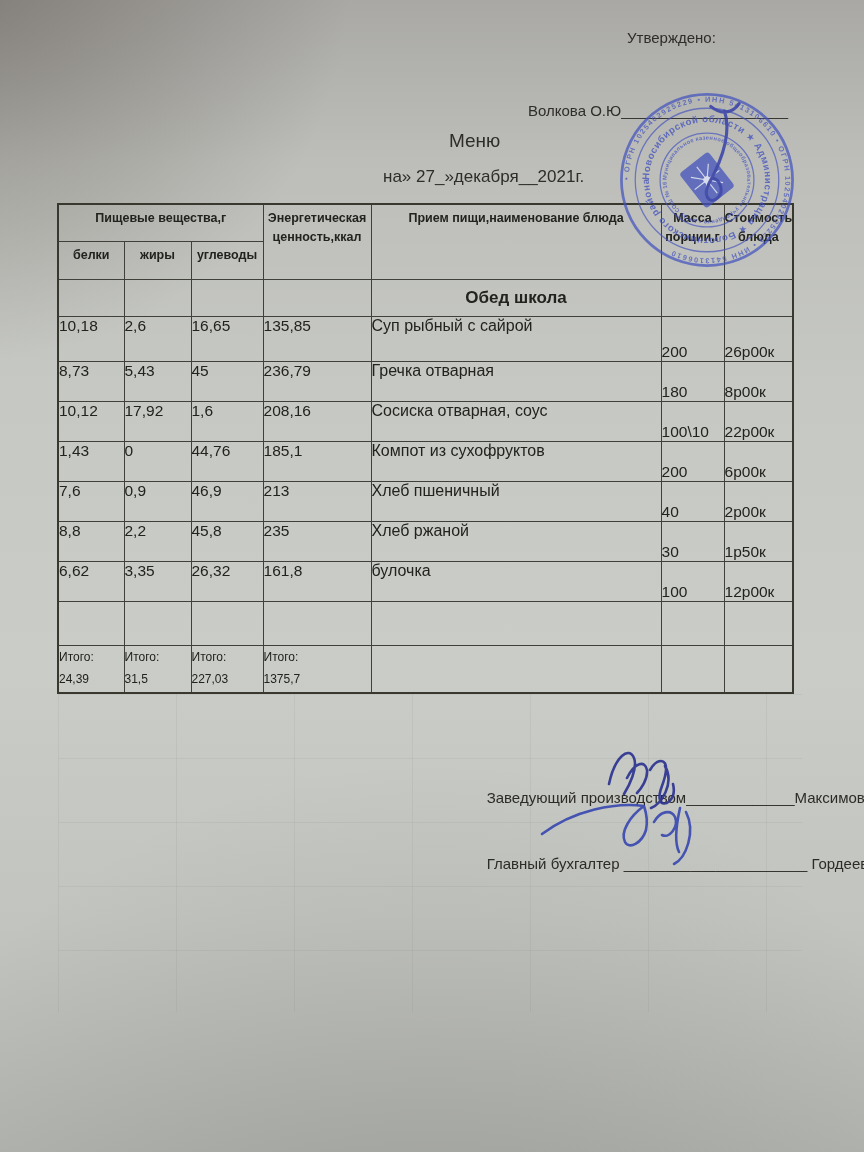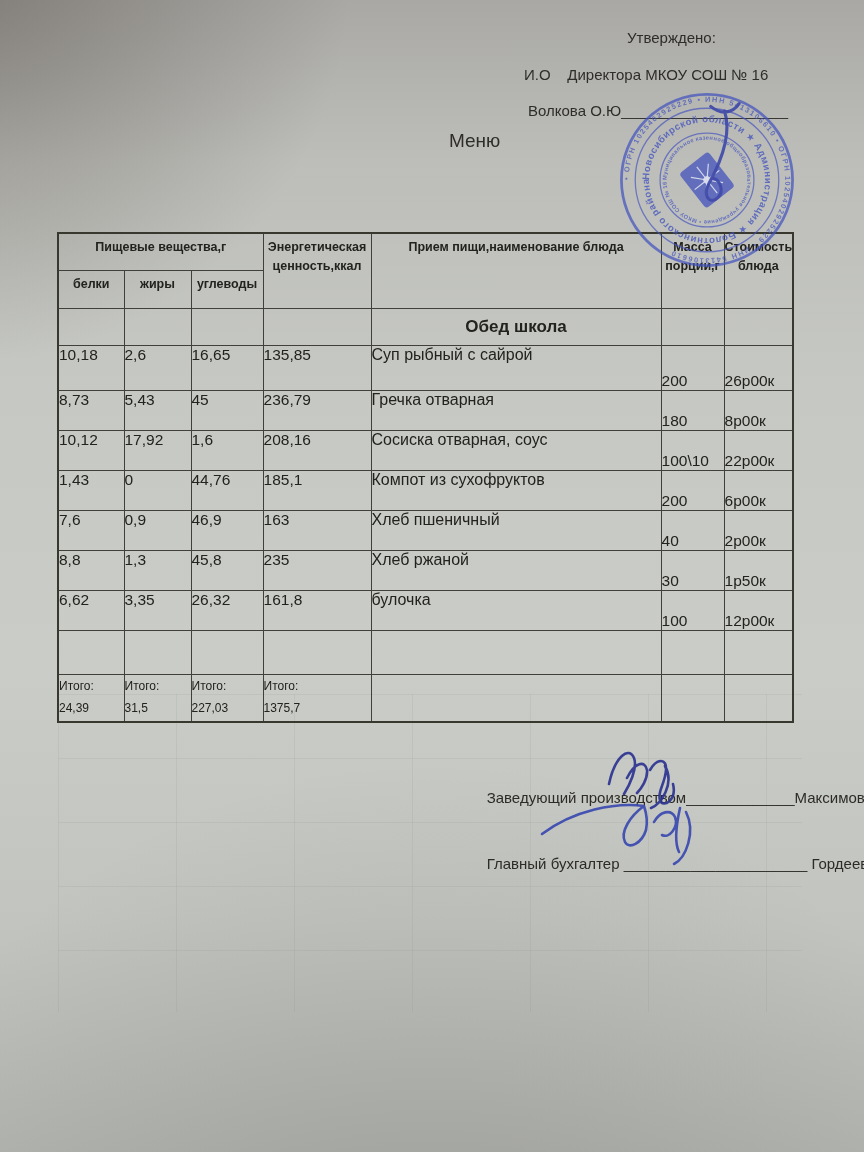--- a/index.html
+++ b/index.html
@@ -18,21 +18,20 @@
   #director{left:524px;top:66px;font-size:15px;font-weight:500;}
   #signatory{left:528px;top:102px;font-size:15px;font-weight:500;}
   #menu-title{left:449px;top:130px;font-size:19px;font-weight:500;}
   #date-line{left:383px;top:167px;font-size:17px;font-weight:500;}
 
   
   #menu-table{
     position:absolute;left:57px;top:203px;width:735px;
     border-collapse:collapse;table-layout:fixed;
     border:2.2px solid #38382f;
-    margin-top:29px;
   }
   #menu-table td,#menu-table th{
     border:1.4px solid #403f39;
     padding:0;overflow:hidden;color:#22221e;
   }
   #menu-table th{
     font-size:12.5px;font-weight:600;line-height:1.5;
     vertical-align:top;text-align:center;padding-top:4px;
   }
   th.sub{text-align:left;font-size:13px;padding-top:8px;}
@@ -73,23 +72,23 @@
   #sig-acct{left:528px;top:790px;width:224px;height:76px;}
 </style>
 </head>
 <body>
 
 <div class="page">
 
   <div class="ghost"></div>
 
   <div class="hdr" id="approved">Утверждено:</div>
-  <div class="hdr" id="director">И.О    Директора МКОУ СОШ № 16</div>
   <div class="hdr" id="signatory">Волкова О.Ю____________________</div>
   <div class="hdr" id="menu-title">Меню</div>
+  <div class="hdr" id="date-line">на» 27_»декабря__2021г.</div>
 
   <table id="menu-table">
     <colgroup>
       <col style="width:66px">
         <col style="width:67px">
         <col style="width:72px">
       <col style="width:108px">
         <col style="width:290px">
         <col style="width:63px">
         <col style="width:69px">
@@ -149,28 +148,28 @@
       <td class="num">44,76</td>
       <td class="num">185,1</td>
       <td class="dish">Компот из сухофруктов</td>
       <td class="mass">200</td>
       <td class="price">6р00к</td>
     </tr>
     <tr class="r-data">
       <td class="num">7,6</td>
       <td class="num">0,9</td>
       <td class="num">46,9</td>
-      <td class="num">163</td>
+      <td class="num">213</td>
       <td class="dish">Хлеб пшеничный</td>
       <td class="mass">40</td>
       <td class="price">2р00к</td>
     </tr>
     <tr class="r-data">
       <td class="num">8,8</td>
-      <td class="num">1,3</td>
+      <td class="num">2,2</td>
       <td class="num">45,8</td>
       <td class="num">235</td>
       <td class="dish">Хлеб ржаной</td>
       <td class="mass">30</td>
       <td class="price">1р50к</td>
     </tr>
     <tr class="r-data">
       <td class="num">6,62</td>
       <td class="num">3,35</td>
       <td class="num">26,32</td>

